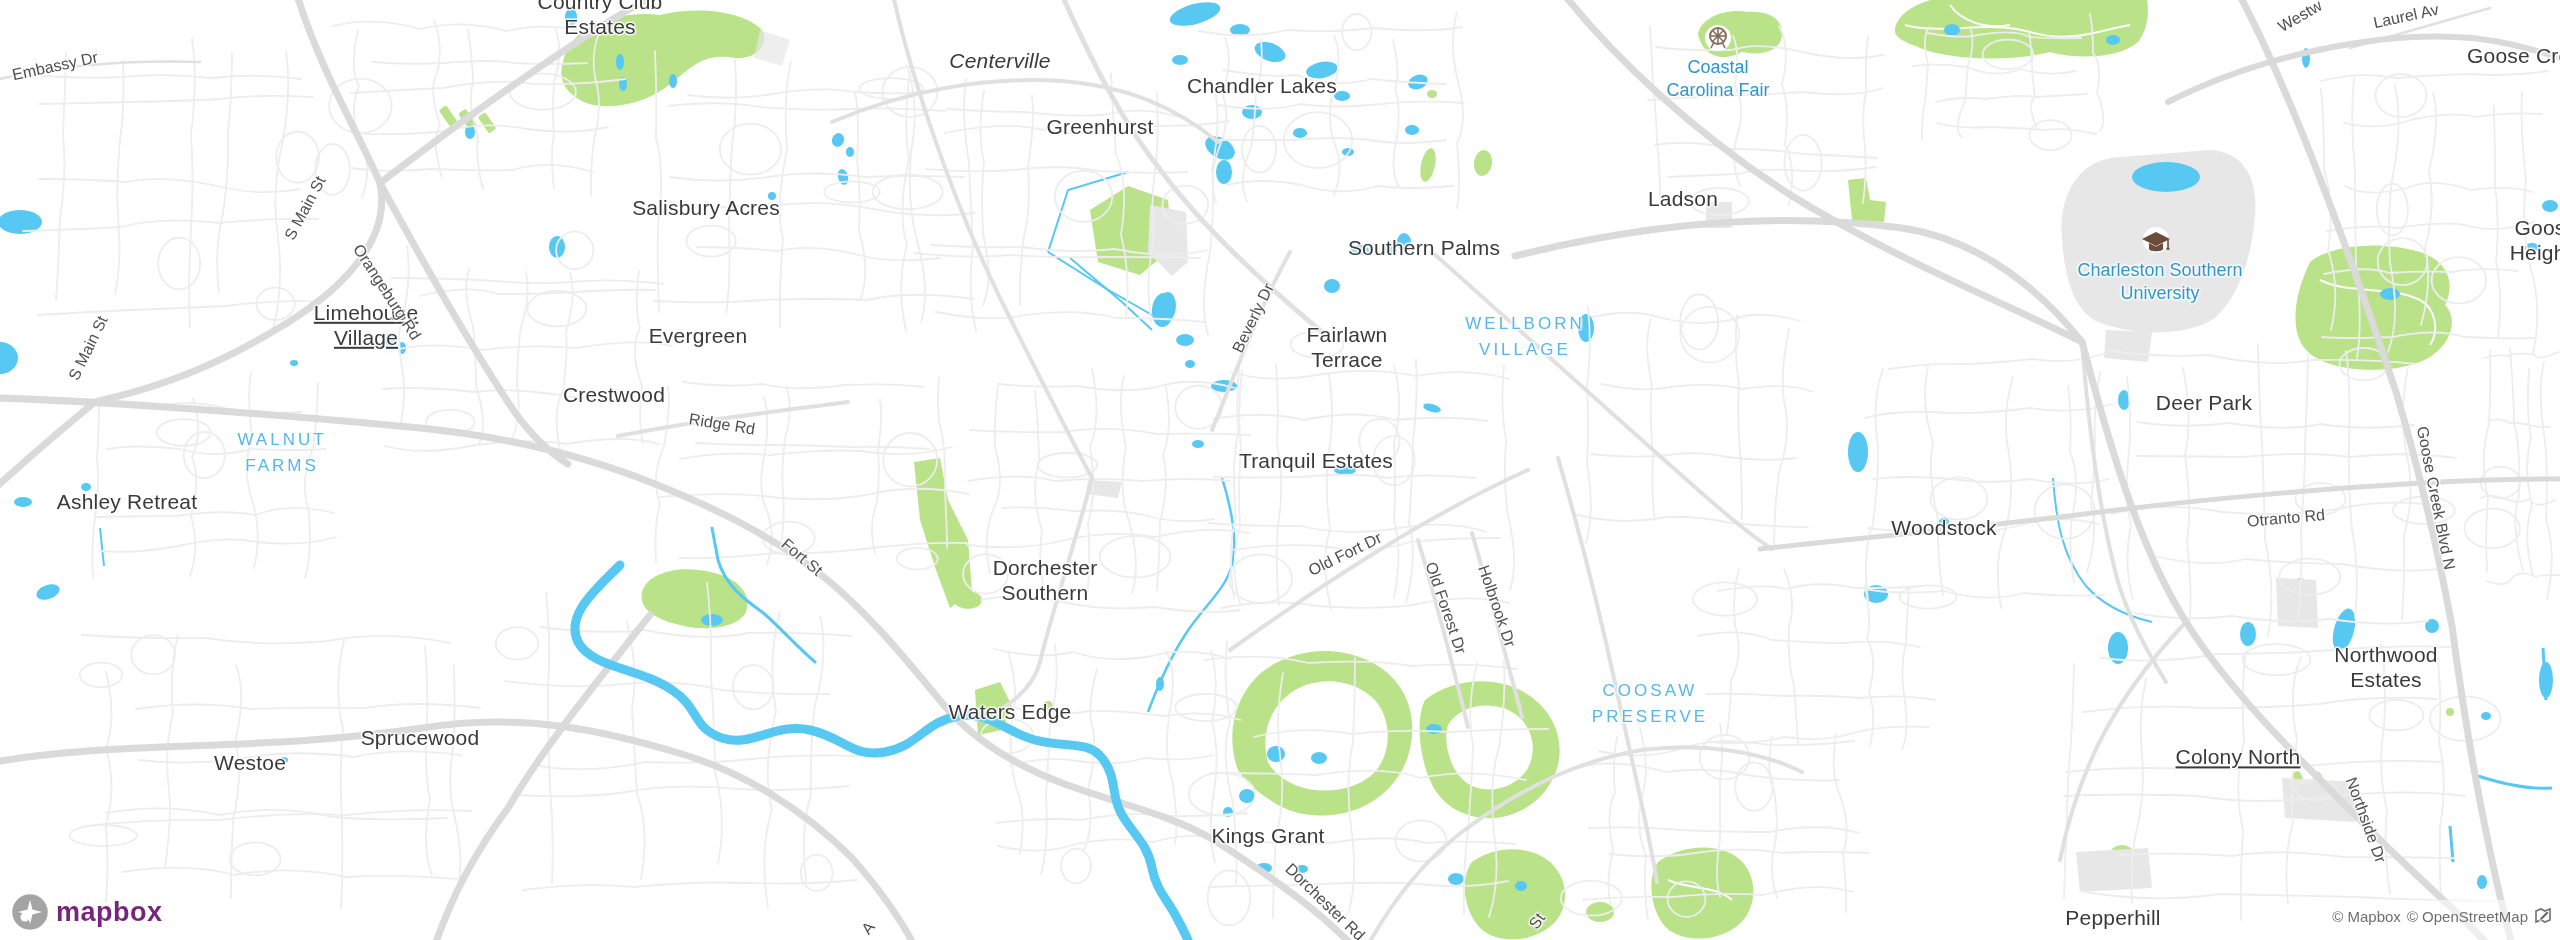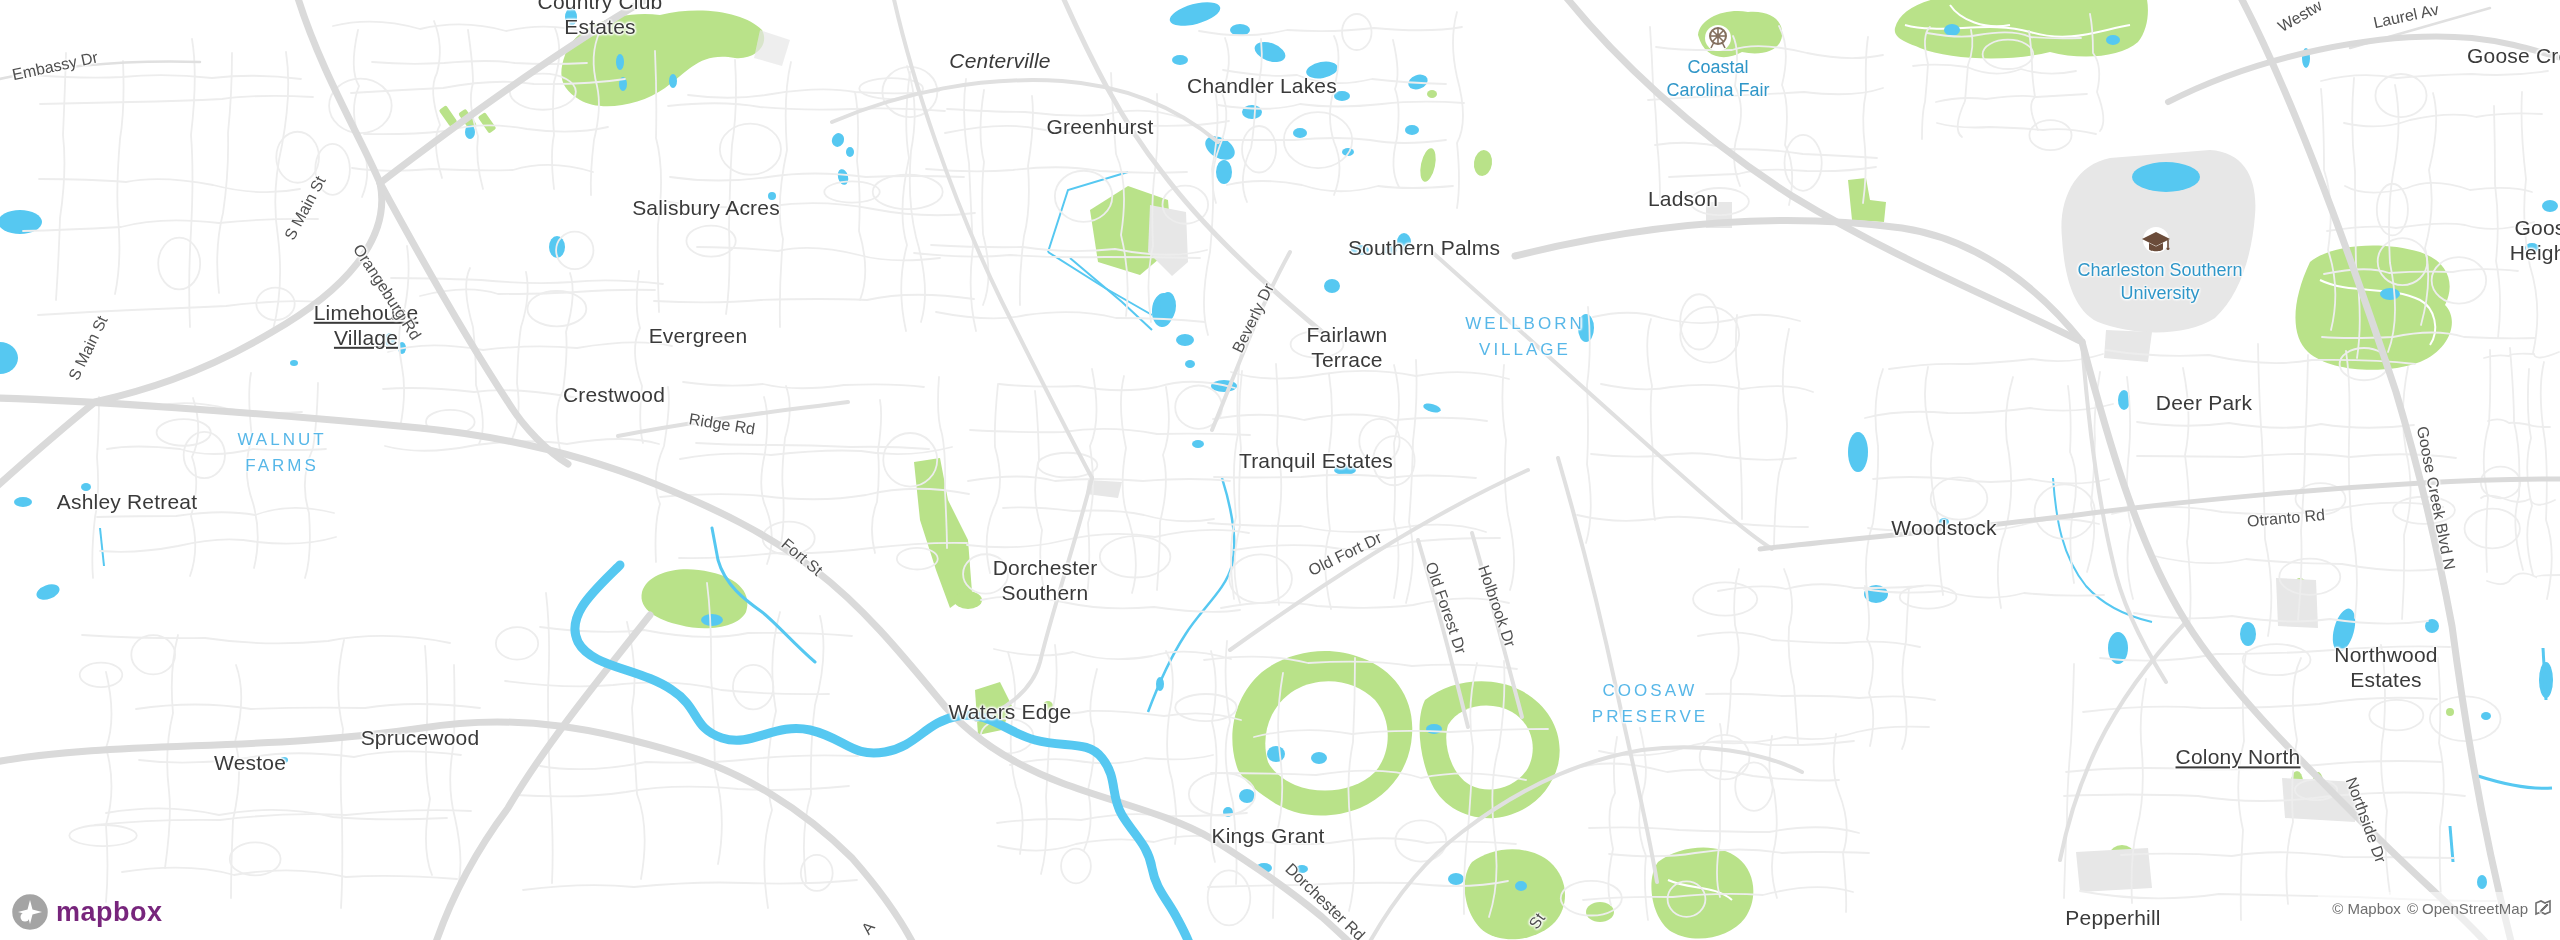--- a/index.html
+++ b/index.html
@@ -17,21 +17,21 @@
   svg.base{position:absolute;left:0;top:0;}
   #labels{position:absolute;left:0;top:0;width:100%;height:100%;pointer-events:none;}
   .lbl{position:absolute;white-space:pre;text-align:center;line-height:1.2;
        text-shadow:0 0 2px #fff,0 0 3px #fff,1px 1px 2px #fff,-1px -1px 2px #fff,1px -1px 2px #fff,-1px 1px 2px #fff;}
   .lbl.town{font-size:21px;font-weight:500;color:var(--town);letter-spacing:.2px;}
   .lbl.street{font-size:16px;font-weight:400;color:var(--street);}
   .lbl.area{font-size:17px;font-weight:400;color:var(--area);letter-spacing:3px;line-height:1.5;}
   .lbl.poi{font-size:18px;font-weight:400;color:var(--poi);line-height:1.25;}
   .attribution{
     position:absolute;right:0;bottom:0;height:32px;display:flex;align-items:center;gap:6px;
-    padding:0 8px 16px 14px;background:rgba(255,255,255,.55);color:var(--attr);
+    padding:0 8px 8px 14px;background:rgba(255,255,255,.55);color:var(--attr);
     font-size:15px;border-top-left-radius:2px;
   }
   .attribution span{cursor:pointer;}
   .mapbox-logo{position:absolute;left:8px;bottom:6px;display:flex;align-items:center;gap:4px;opacity:.95;}
   .logo-word{font-size:27px;font-weight:bold;color:#701a75;letter-spacing:.5px;
              text-shadow:0 0 2px #fff,0 0 3px #fff,1px 1px 1px #fff,-1px -1px 1px #fff;}
 </style>
 </head>
 <body>
 

